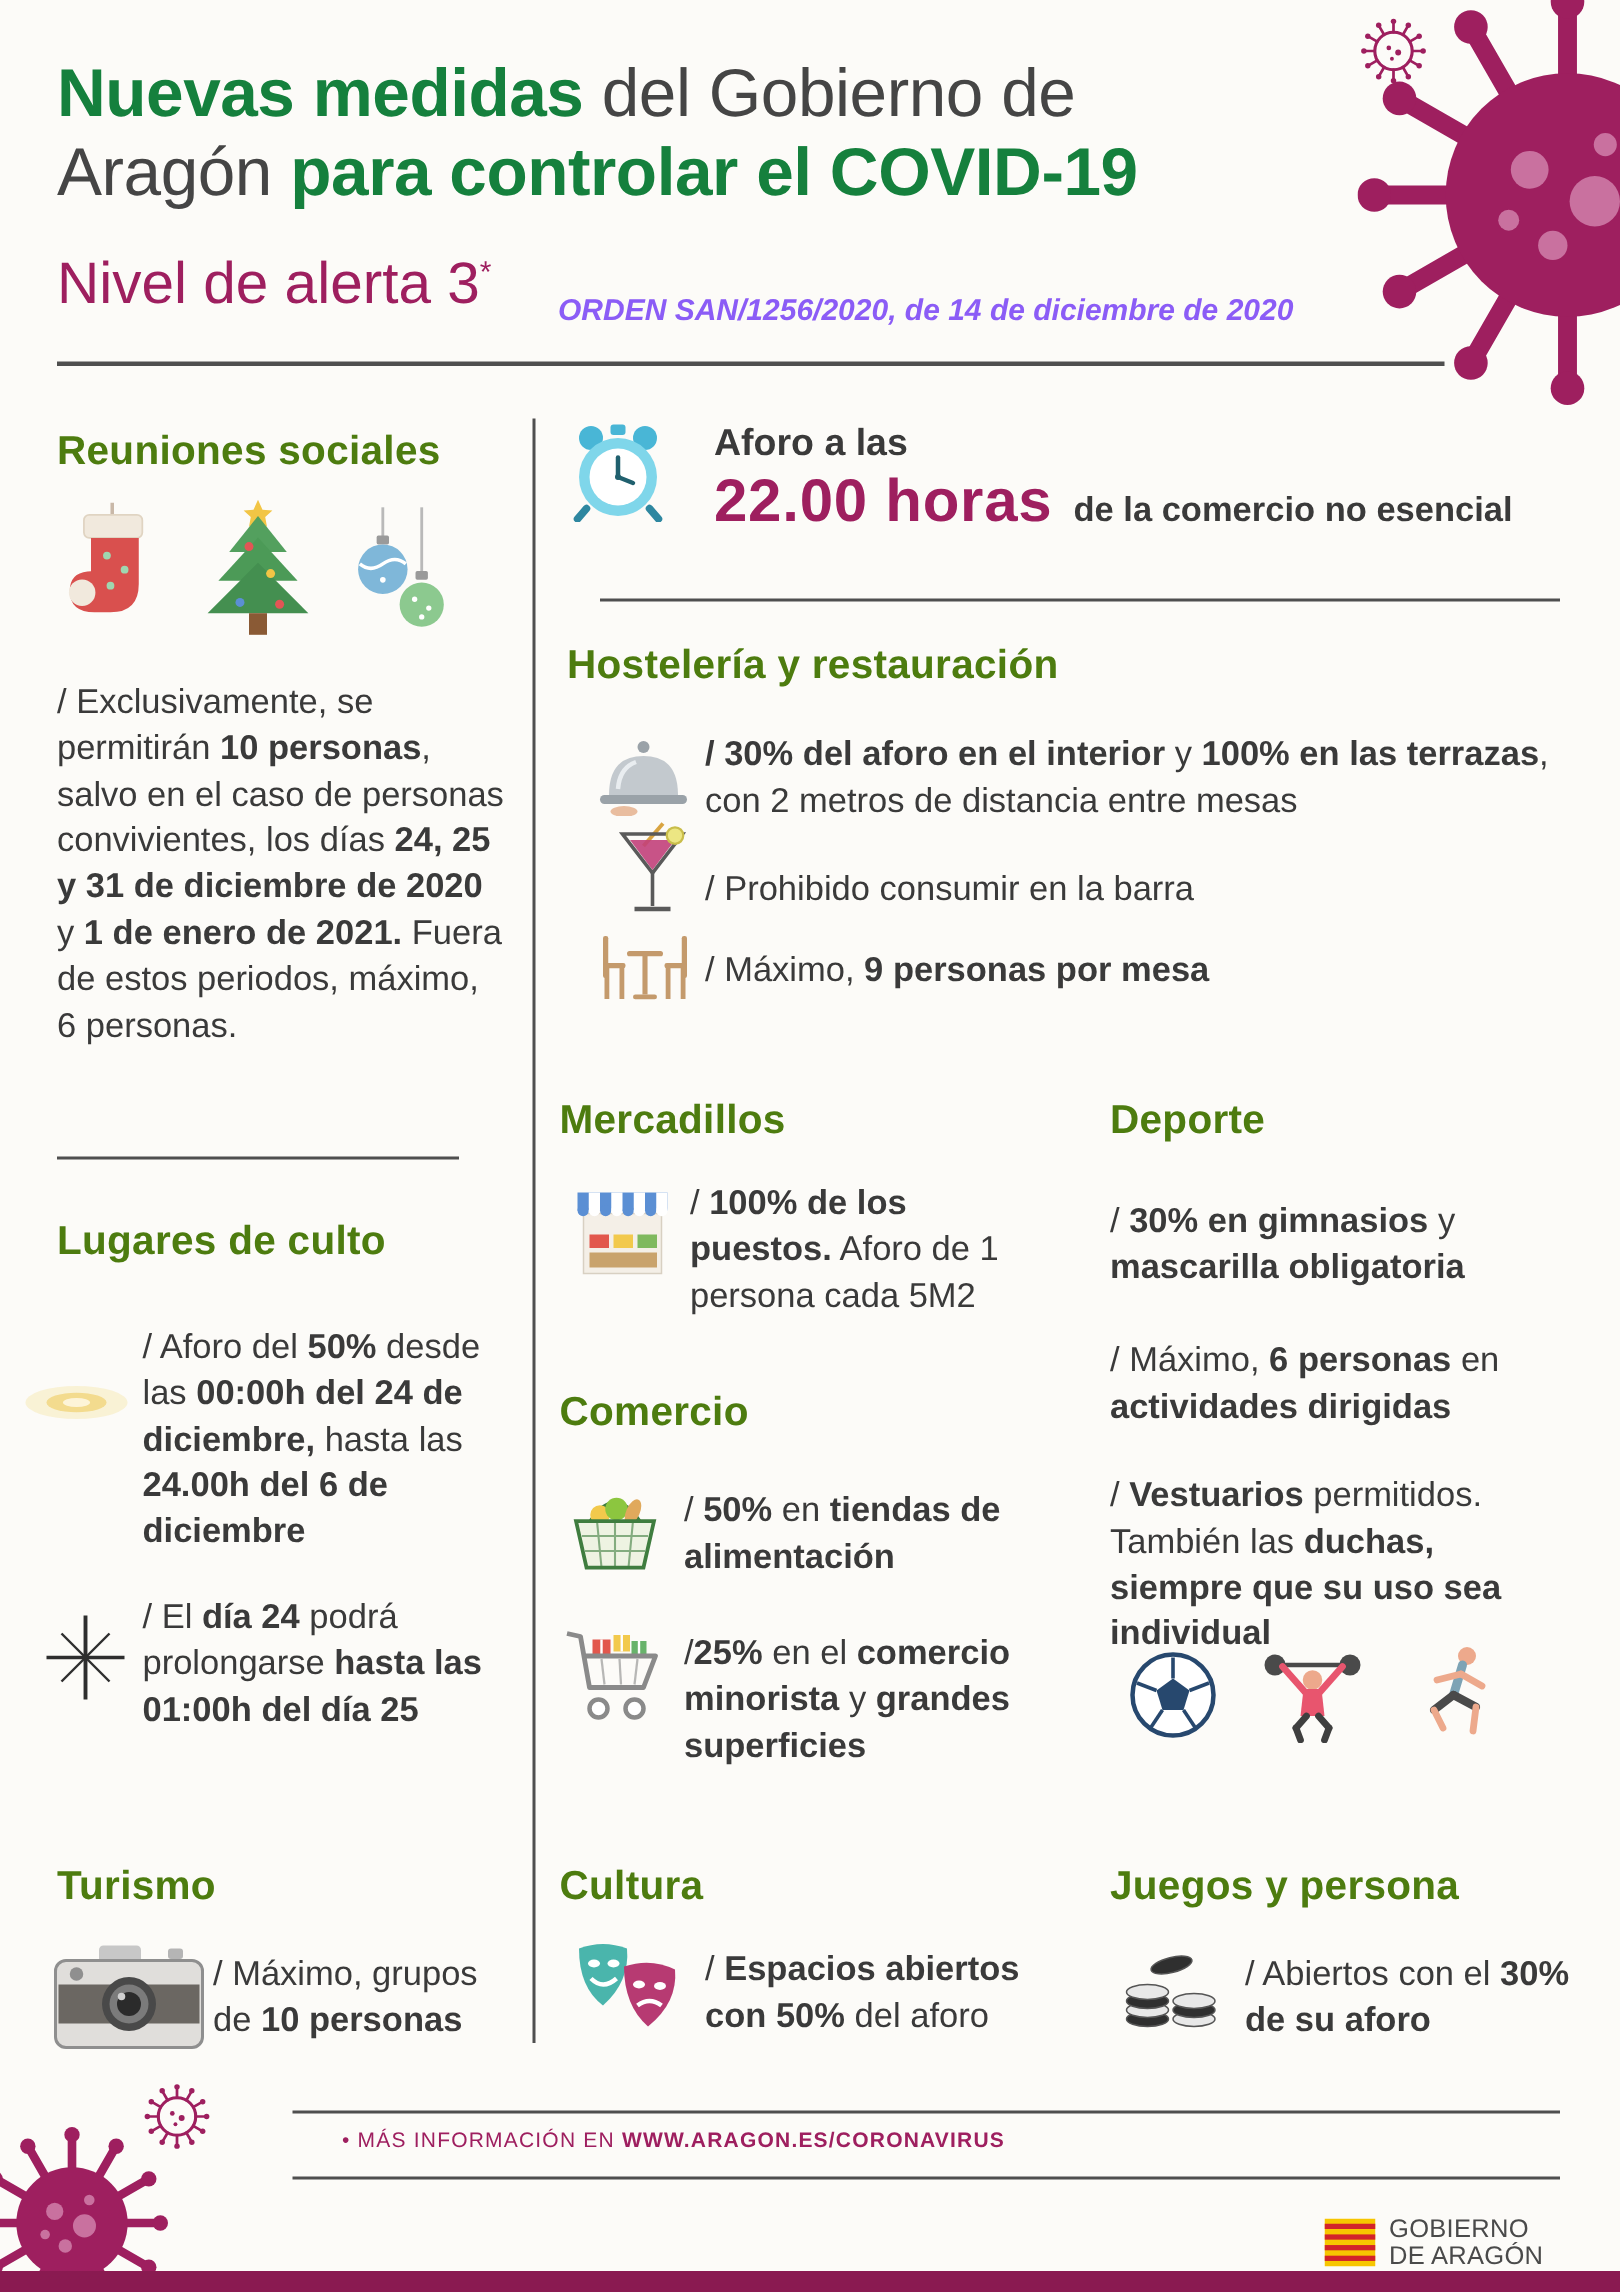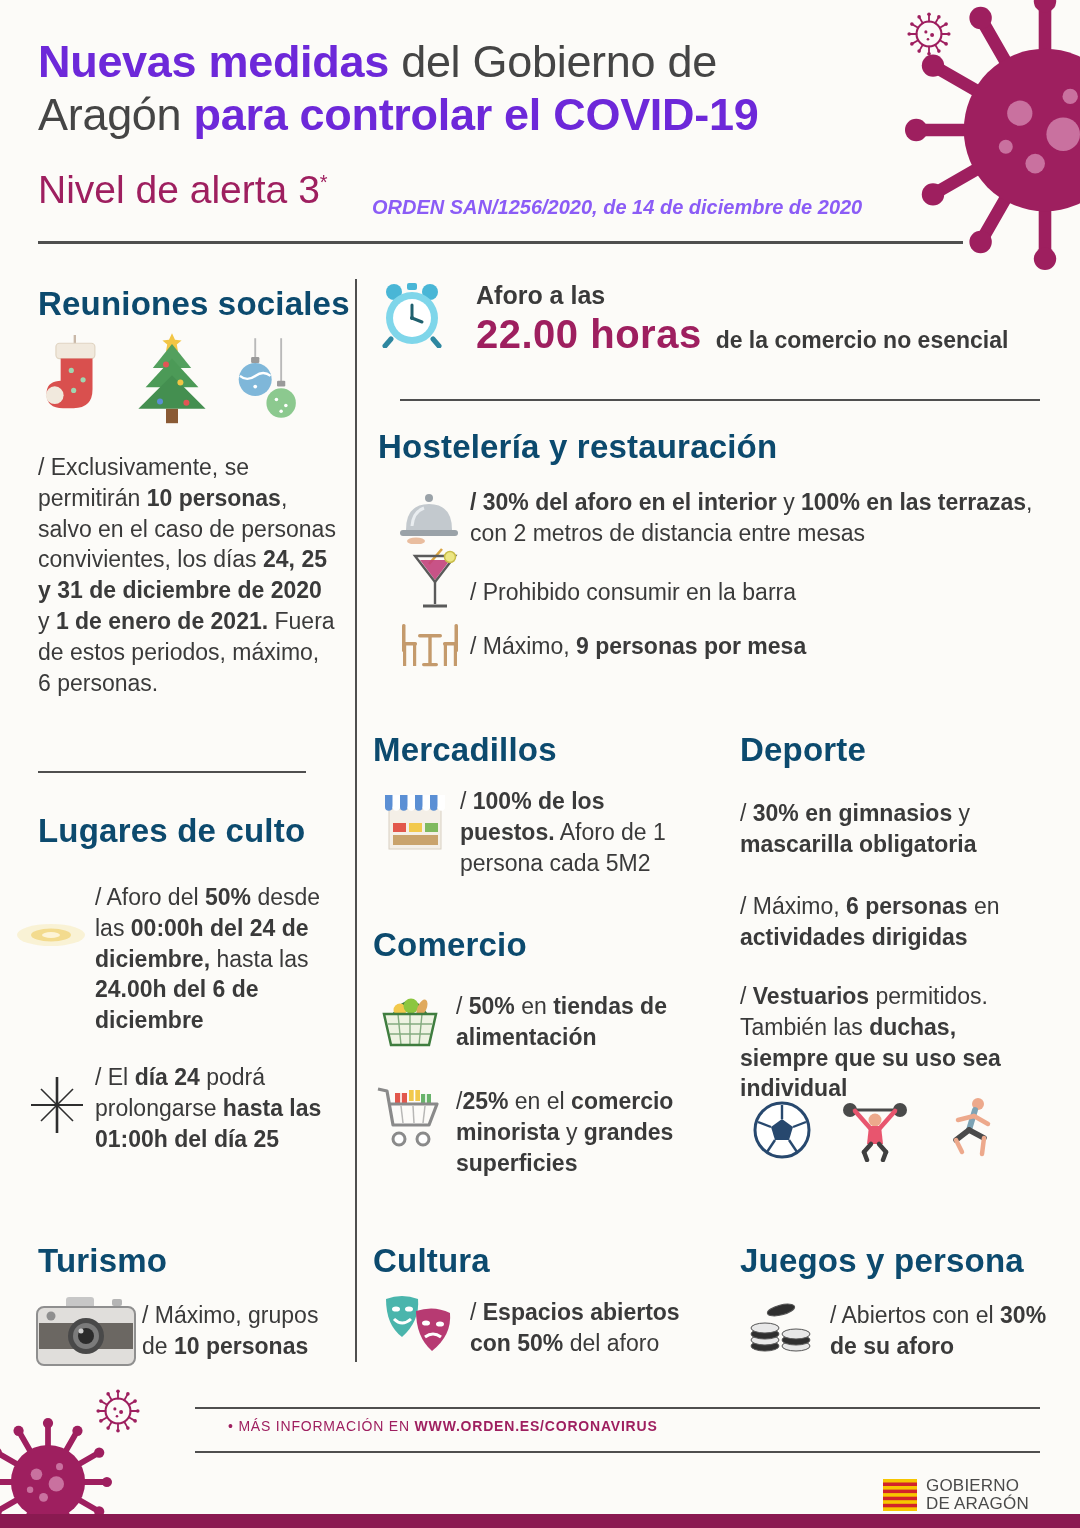--- a/index.html
+++ b/index.html
@@ -1,24 +1,24 @@
 <!DOCTYPE html>
 <html><head>
 <meta charset="utf-8">
 <style>
   *{margin:0;padding:0;box-sizing:border-box}
   html,body{background:#e9e9e9}
   .page{position:relative;width:1080px;height:1528px;margin:0 auto;background:#fcfbf8;
         overflow:hidden;color:#3a3a3a;font-family:"Liberation Sans",sans-serif}
   .abs{position:absolute}
   .b{font-weight:700}
-  .a{color:#6d28d9}
+  .a{color:#15803d}
   .rule{background:#4f4f4f}
   .title{font-size:45px;line-height:1.17;font-weight:400;color:#454545;letter-spacing:-.3px}
-  .sec-title{font-size:33px;font-weight:700;color:#0c4a6e;letter-spacing:.2px}
+  .sec-title{font-size:27px;font-weight:700;color:#4d7c0f;letter-spacing:.2px}
   .txt{font-size:23px;line-height:1.34;color:#3a3a3a}
   .alert{font-size:39px;color:#9e1f5f}
   .alert sup{font-size:20px;vertical-align:super}
   .order{font-size:20px;font-style:italic;font-weight:700;color:#8b5cf6}
   .closure-l1{font-size:25px;font-weight:700}
   .closure-row{display:flex;align-items:baseline;gap:14px;margin-top:2px}
   .closure-time{font-size:40px;font-weight:700;color:#9e1f5f;letter-spacing:.5px}
   .closure-l2{font-size:23px;font-weight:700}
   .footer-info{font-size:14px;letter-spacing:.8px;color:#9e1f5f}
   .logo{display:flex;gap:9px;align-items:center}
@@ -391,21 +391,21 @@
         <ellipse cx="17" cy="34" rx="14" ry="5" fill="#e8e8e8"></ellipse>
       <ellipse cx="48" cy="52" rx="14" ry="5" fill="#e8e8e8"></ellipse>
         <ellipse cx="48" cy="46" rx="14" ry="5" fill="#2f2f2f"></ellipse>
       <ellipse cx="48" cy="40" rx="14" ry="5" fill="#e8e8e8"></ellipse>
       <ellipse cx="33" cy="16" rx="14" ry="5" fill="#2f2f2f" transform="rotate(-14 33 16)"></ellipse>
     </g>
   </svg>
   <p class="abs txt" style="left:830px;top:1300px;width:220px"><span>/ Abiertos con el </span><span class="b">30% de su aforo</span></p>
 
   <div class="abs rule" style="left:195px;top:1407px;width:845px;height:2px"></div>
-  <div class="abs footer-info" style="left:228px;top:1418px"><span>•   MÁS INFORMACIÓN EN </span><span class="b">WWW.ORDEN.ES/CORONAVIRUS</span></div>
+  <div class="abs footer-info" style="left:228px;top:1418px"><span>•   MÁS INFORMACIÓN EN </span><span class="b">WWW.ARAGON.ES/CORONAVIRUS</span></div>
   <div class="abs rule" style="left:195px;top:1451px;width:845px;height:2px"></div>
 
   <svg class="abs" style="left:92px;top:1385px" width="52" height="52" viewBox="0 0 100 100">
       <use href="#virus-outline"></use>
     </svg>
   <svg class="abs" style="left:-16px;top:1418px" width="128" height="128" viewBox="0 0 200 200">
       <use href="#virus-solid"></use>
     </svg>
 
   <div class="abs logo" style="left:883px;top:1477px">

